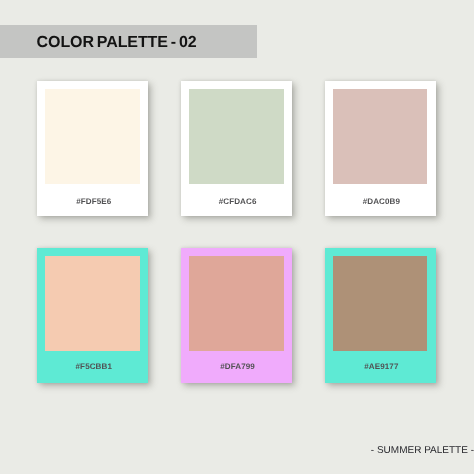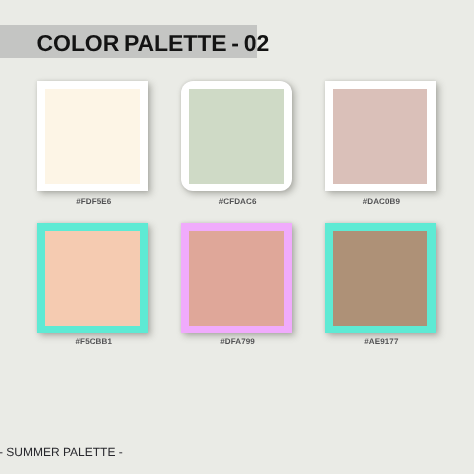--- a/index.html
+++ b/index.html
@@ -29,41 +29,41 @@
     top: 25.2px;
     width: 257.0px;
     height: 32.4px;
     background: #C4C5C3;
     box-sizing: border-box;
   }
   .title-text {
     position: absolute;
     left: 36.6px;
     top: 36.2px;
-    font-size: 23px;
+    font-size: 16px;
     font-weight: bold;
     color: #131313;
     letter-spacing: -0.1px;
     word-spacing: -1.4px;
     white-space: nowrap;
     line-height: 14px;
   }
   
   .grid {
     position: absolute;
     left: 37px;
     top: 80.9px;
     width: 402px;
     display: flex;
     flex-wrap: wrap;
     gap: 32.2px 32.8px;
   }
   .card {
     width: 111px;
-    height: 110px;
+    height: 135px;
     background: #FFFFFF;
     box-sizing: border-box;
     padding: 7.75px 8.25px 0 8.25px;
     box-shadow: 2.6px 2.6px 6.5px rgba(78, 78, 70, 0.36), 0 0 3px rgba(90, 90, 82, 0.17);
     position: relative;
   }
   .swatch {
     width: 94.5px;
     height: 95.0px;
   }
@@ -80,41 +80,41 @@
   }
   .card:nth-child(n+4) .hexlabel {
     top: 114.2px;
   }
   
   .footer {
     position: absolute;
     left: -1px;
     right: 0;
     top: 445.2px;
-    text-align: left;
-    font-size: 12px;
+    text-align: right;
+    font-size: 10px;
     font-weight: normal;
     color: #27272C;
     letter-spacing: 0px;
   }
 </style>
 </head>
 <body style="background: rgb(234, 235, 230);">
 
 <div class="page">
 
   <div class="title-band" style="background: rgb(196, 197, 195);"></div>
   <div class="title-text" style="color: rgb(19, 19, 19);">COLOR PALETTE - 02</div>
 
   <div class="grid">
     <div class="card" style="background: rgb(255, 255, 255);">
       <div class="swatch" style="background: rgb(253, 245, 230);"></div>
       <div class="hexlabel" style="color: rgb(81, 81, 83);">#FDF5E6</div>
     </div>
-    <div class="card" style="background: rgb(255, 255, 255); border-radius: 12px;">
+    <div class="card" style="background: rgb(255, 255, 255);">
       <div class="swatch" style="background: rgb(207, 218, 198);"></div>
       <div class="hexlabel" style="color: rgb(81, 81, 83);">#CFDAC6</div>
     </div>
     <div class="card" style="background: rgb(255, 255, 255);">
       <div class="swatch" style="background: rgb(218, 192, 185);"></div>
       <div class="hexlabel" style="color: rgb(81, 81, 83);">#DAC0B9</div>
     </div>
     <div class="card" style="background: #5eead4;">
       <div class="swatch" style="background: rgb(245, 203, 177);"></div>
       <div class="hexlabel" style="color: rgb(81, 81, 83);">#F5CBB1</div>

